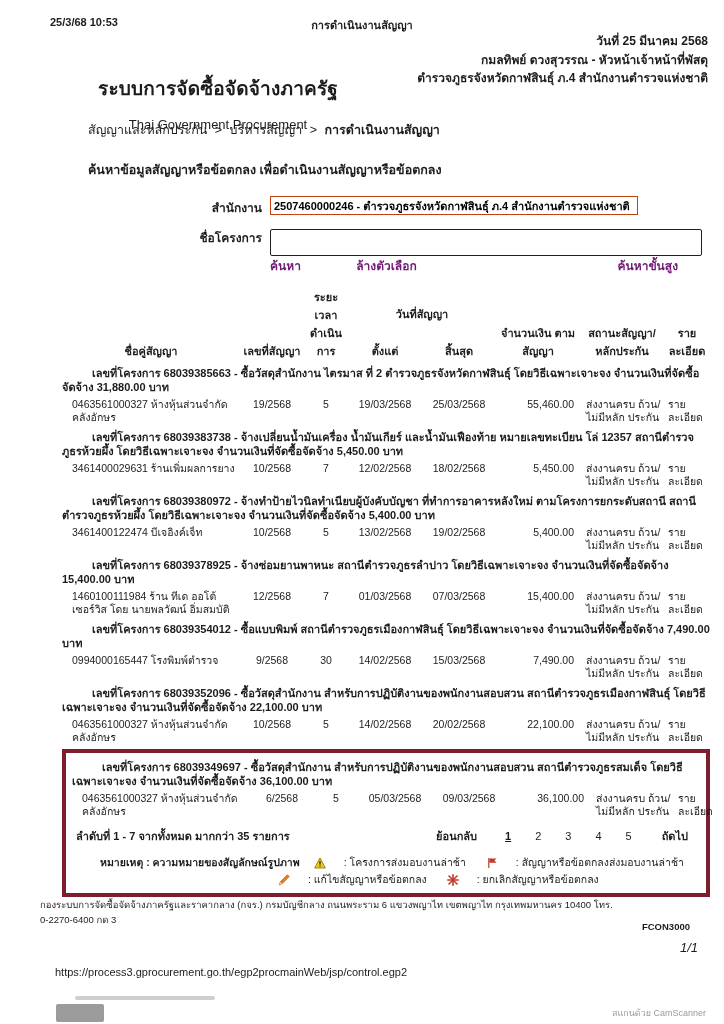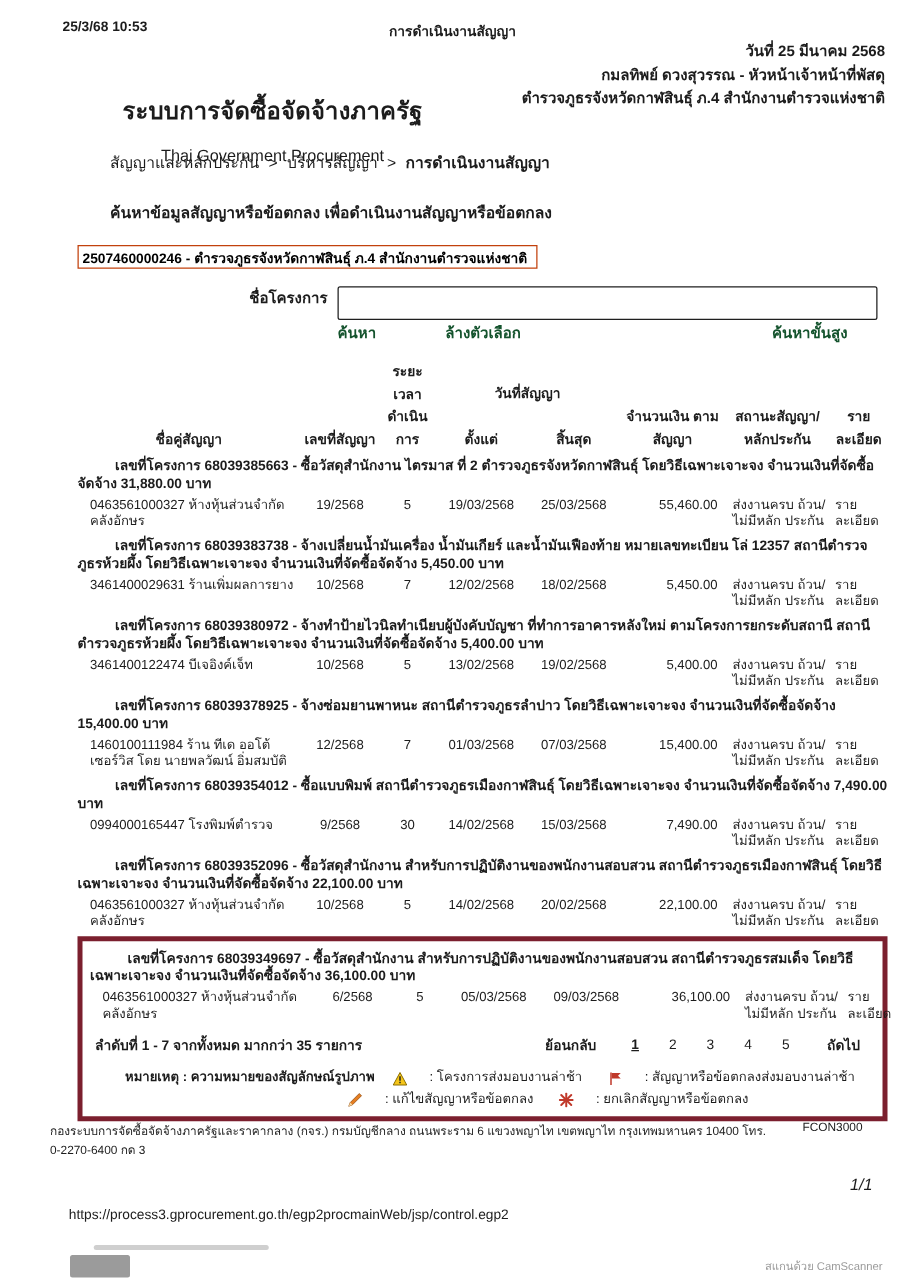--- a/index.html
+++ b/index.html
@@ -23,21 +23,21 @@
 
   
   .search-heading { position:absolute; top:160px; left:88px; font-size:12.5px; font-weight:bold; }
   .form-row { position:absolute; left:62px; right:18px; display:flex; align-items:flex-start; }
   .form-row.office { top:196px; }
   .form-row.project { top:224px; }
   .form-label { width:208px; text-align:right; padding-right:8px; font-size:12px; font-weight:600; padding-top:2px; }
   .office-input { width:368px; height:19px; border:1px solid #c2410c; font-size:11px; font-weight:600; padding:1px 3px; font-family:inherit; background:#fff; }
   .project-input { width:432px; height:27px; border:1.5px solid #1f1f1f; border-radius:2px; font-size:12px; padding:2px 4px; font-family:inherit; background:#fff; }
   .btn-row { position:absolute; top:256px; left:62px; right:18px; font-size:12px; font-weight:600; }
-  .btn { display:inline-block; background:none; border:none; font:inherit; color:#14532d; cursor:pointer; }
+  .btn { display:inline-block; background:none; border:none; font:inherit; color:#701a75; cursor:pointer; }
   .btn.search { margin-left:208px; }
   .btn.clear { margin-left:52px; }
   .btn.advanced { float:right; margin-right:28px; }
 
   
   .results { position:absolute; top:288px; left:62px; width:648px; }
   .grid { display:grid; grid-template-columns:178px 64px 44px 74px 74px 84px 84px 46px; }
   .thead { font-size:11px; font-weight:bold; text-align:center; align-items:end; row-gap:2px; margin-bottom:6px; }
   .th { padding:0 2px; }
   .th.vendor  { grid-column:1; grid-row:1 / span 2; align-self:end; }
@@ -74,21 +74,21 @@
   .legend-line { display:flex; align-items:center; gap:6px; }
   .legend-line.l1 { margin-left:28px; }
   .legend-line.l2 { margin-left:206px; margin-top:2px; }
   .legend-prefix { font-weight:bold; margin-right:8px; }
   .legend-item { display:flex; align-items:center; gap:18px; margin-right:14px; }
   .licon { width:12px; height:12px; display:inline-block; }
 
   
   .footer-line { position:absolute; top:897px; left:40px; right:34px; display:flex; font-size:9.5px; }
   .footer-address { flex:1; }
-  .form-code { margin-left:24px; font-weight:400; }
+  .form-code { margin-left:24px; font-weight:700;margin-top:24px; }
   .page-url { position:absolute; top:966px; left:55px; font-size:11px; }
   .page-no { position:absolute; top:940px; right:26px; font-size:13px;font-style:italic; }
   .camscanner { position:absolute; top:1006px; right:18px; font-size:9px; color:#9a9a9a; }
   .artifact-bar { position:absolute; top:996px; left:75px; width:140px; height:4px; background:#cfcfcf; border-radius:2px; }
   .artifact-corner { position:absolute; top:1004px; left:56px; width:48px; height:18px; background:#9b9b9b; border-radius:2px; }
 </style>
 </head>
 <body>
 
 <div class="page">
@@ -108,20 +108,21 @@
   <div class="breadcrumb">
     <span class="crumb">สัญญาและหลักประกัน</span>
     <span>&gt;</span>
     <span class="crumb">บริหารสัญญา</span>
     <span>&gt;</span>
     <span class="crumb current">การดำเนินงานสัญญา</span>
   </div>
 
   <div class="search-heading">ค้นหาข้อมูลสัญญาหรือข้อตกลง เพื่อดำเนินงานสัญญาหรือข้อตกลง</div>
   <div class="form-row office">
+    <div class="form-label">สำนักงาน</div>
     <input class="office-input" type="text" value="2507460000246 - ตำรวจภูธรจังหวัดกาฬสินธุ์ ภ.4 สำนักงานตำรวจแห่งชาติ" style="">
   </div>
   <div class="form-row project">
     <div class="form-label">ชื่อโครงการ</div>
     <input class="project-input" type="text" value="" style="">
   </div>
   <div class="btn-row">
     <button class="btn advanced">ค้นหาขั้นสูง</button>
     <button class="btn search">ค้นหา</button>
     <button class="btn clear">ล้างตัวเลือก</button>

